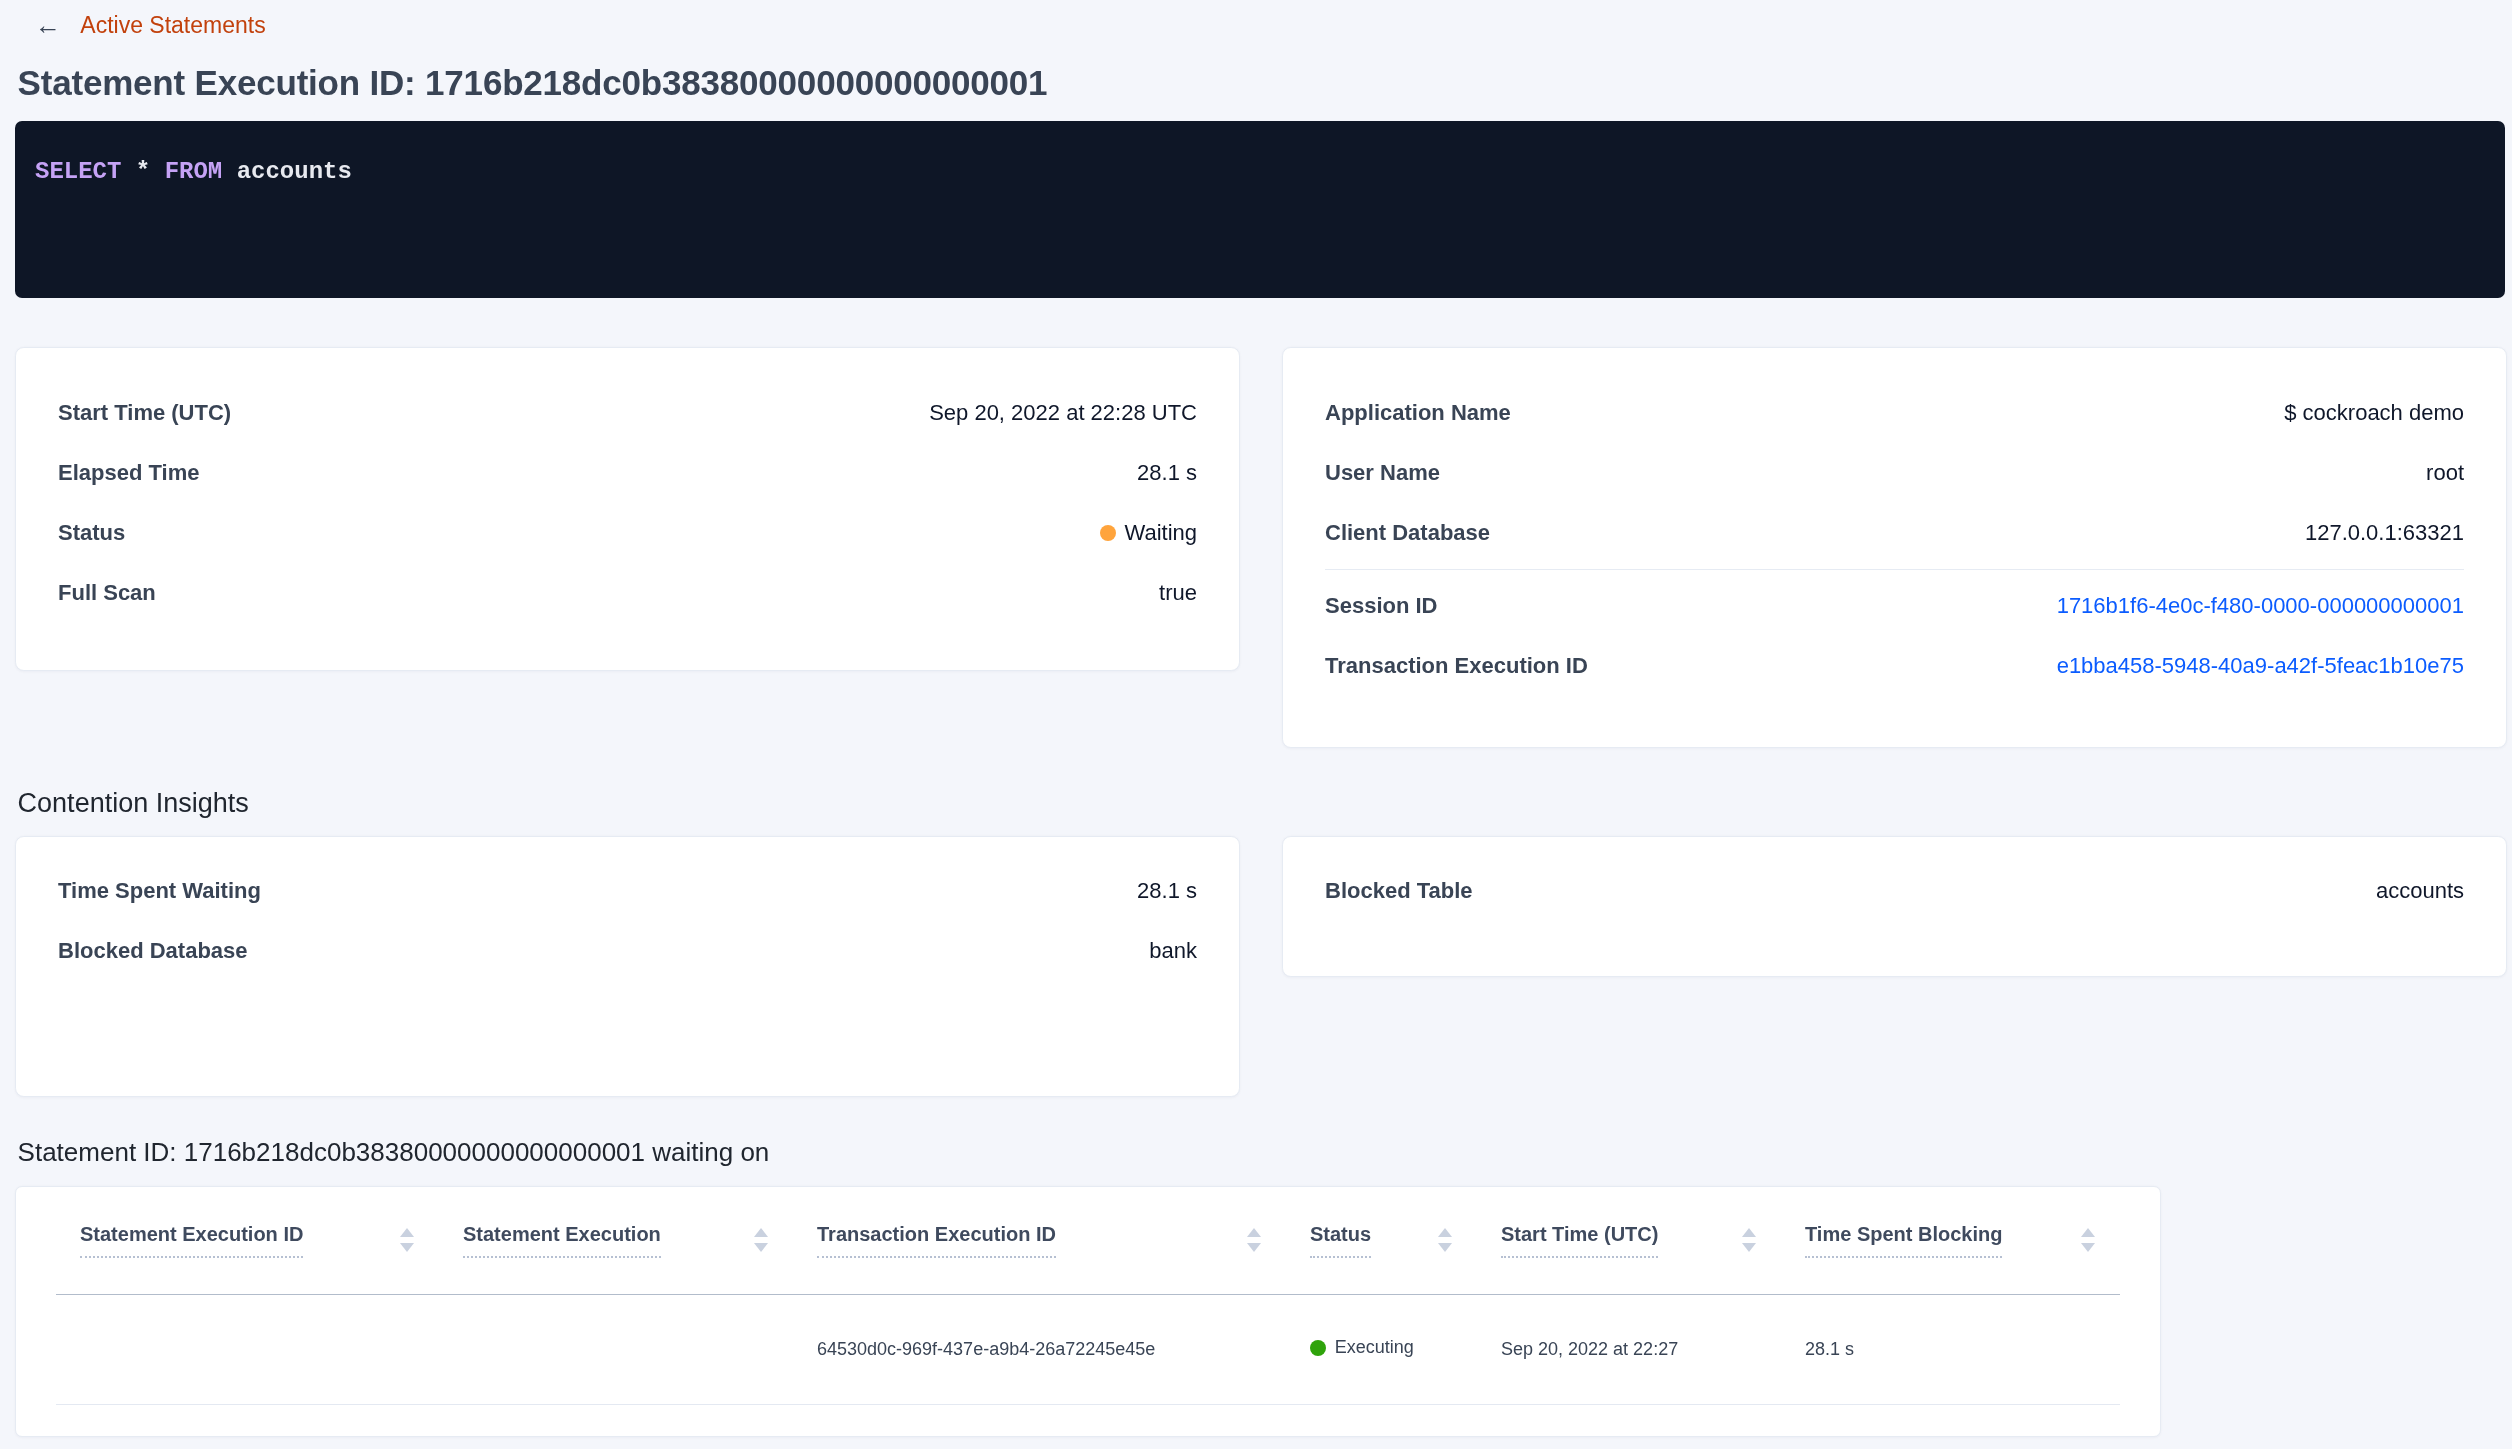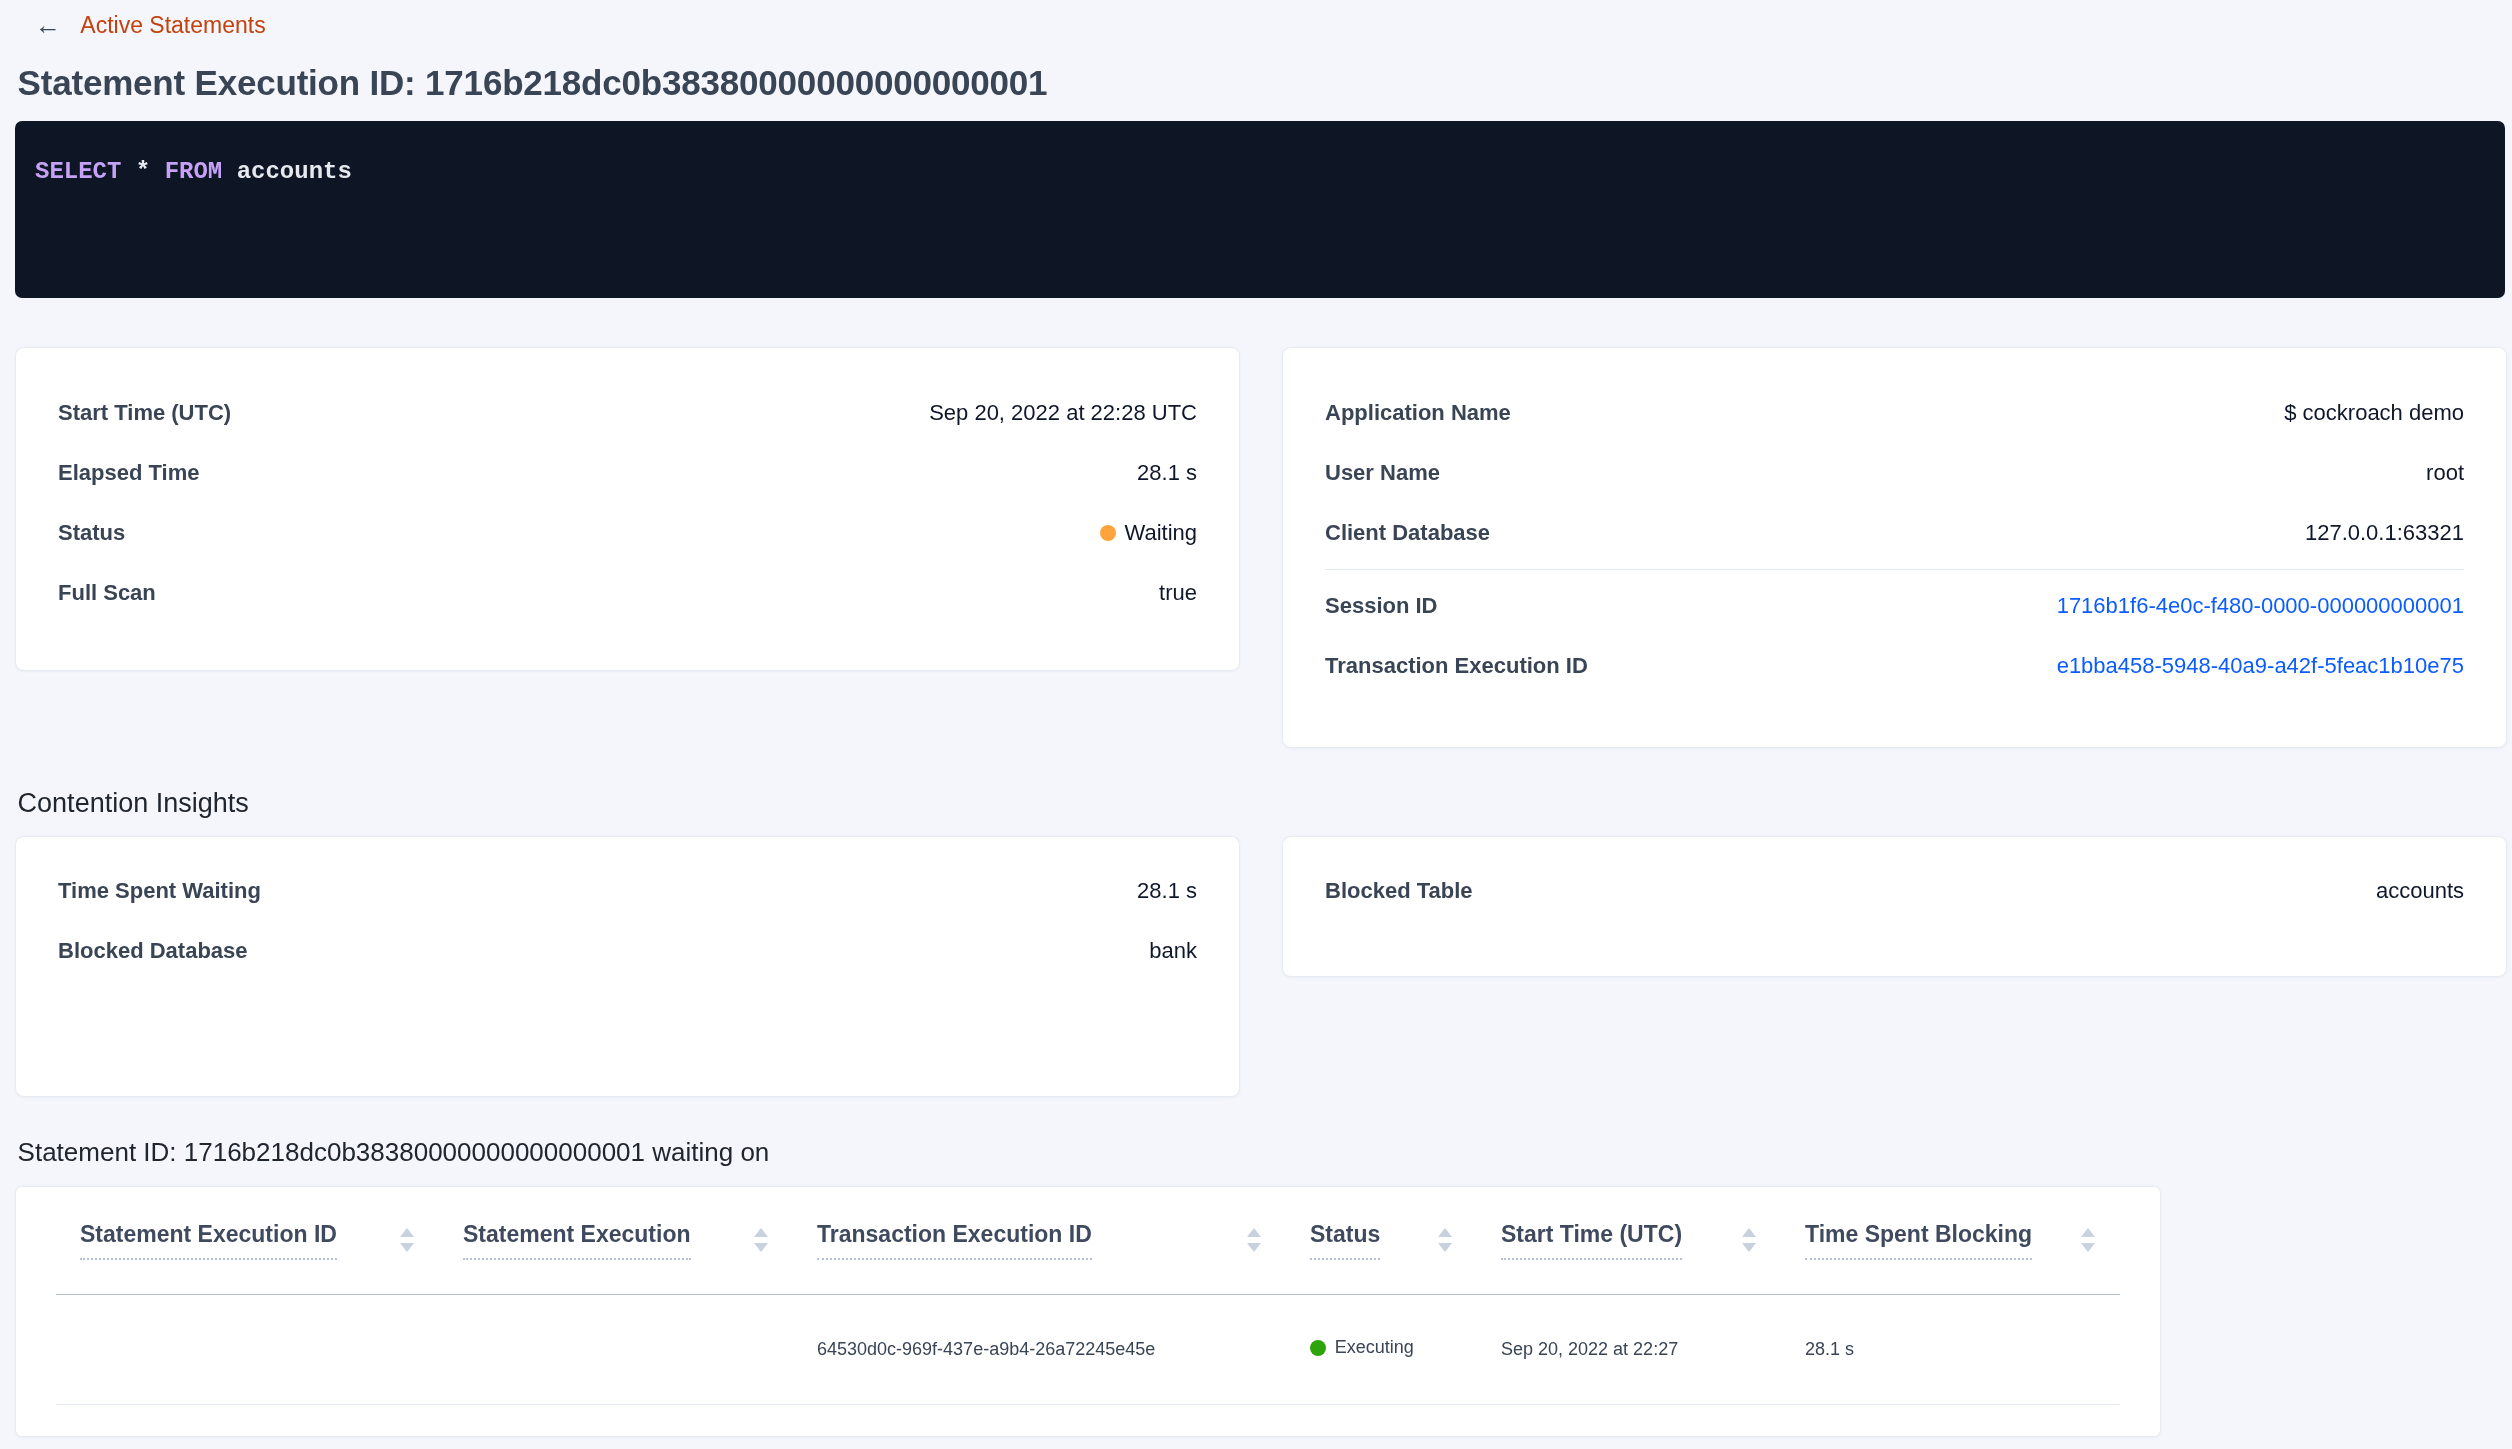--- a/index.html
+++ b/index.html
@@ -90,21 +90,21 @@
   table.waiting-table { width:100%; border-collapse:collapse; table-layout:fixed; }
   col.c1{width:383px;} col.c2{width:354px;} col.c3{width:493px;}
   col.c4{width:191px;} col.c5{width:304px;} col.c6{width:auto;}
   th {
     height:107px; vertical-align:middle;
     border-bottom:1.8px solid #b2bccb;
     padding:0 24.6px 0 24px; cursor:pointer;
   }
   .th-inner { display:flex; align-items:center; justify-content:space-between; }
   .th-label {
-    font-size:23px; font-weight:700; color:#3f4a5e; text-align:left;
+    font-size:20px; font-weight:700; color:#3f4a5e; text-align:left;
     border-bottom:2.6px dotted #b6c0d2; padding-bottom:10.5px; white-space:nowrap;
   }
   .sort-icon { display:flex; flex-direction:column; gap:6.1px; margin-left:14px; }
   .sort-icon .tri-up {
     width:0; height:0;
     border-left:7px solid transparent; border-right:7px solid transparent;
     border-bottom:9.7px solid #c9d1df;
   }
   .sort-icon .tri-down {
     width:0; height:0;

